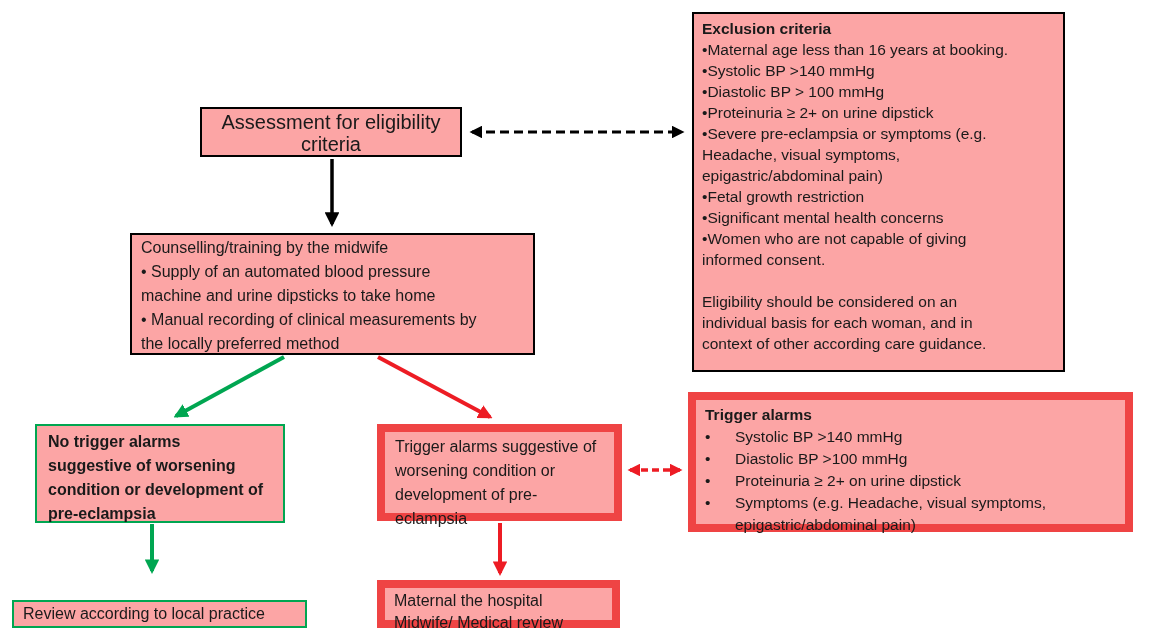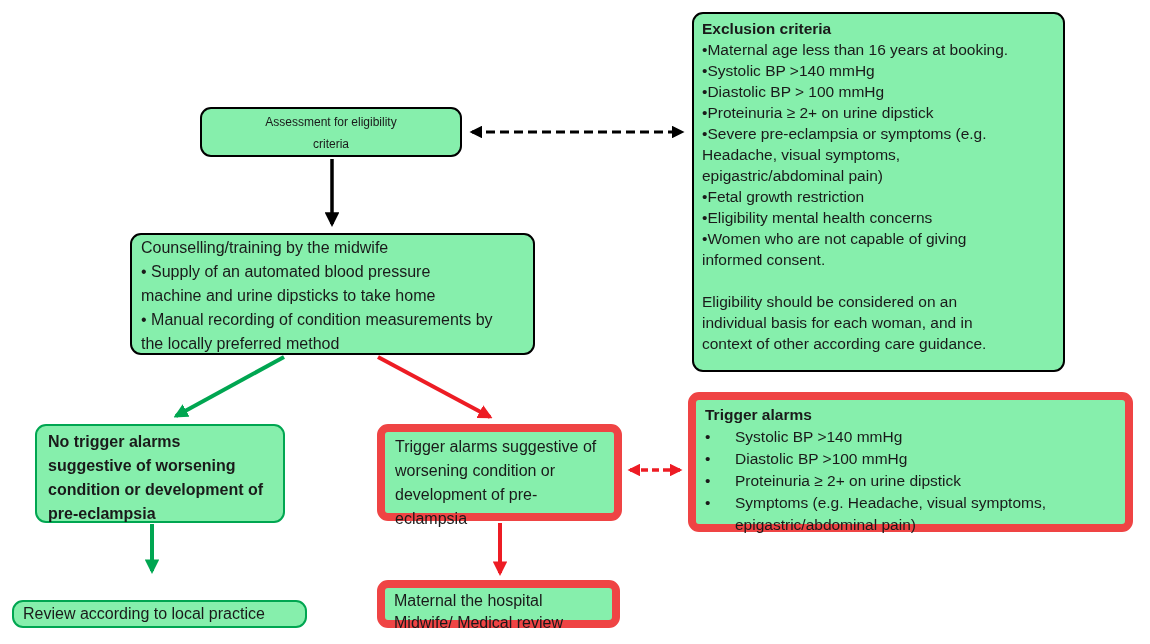--- a/index.html
+++ b/index.html
@@ -1,27 +1,27 @@
 <!DOCTYPE html>
 <html><head>
 <meta charset="utf-8">
 <style>
   html,body{margin:0;padding:0;background:#ffffff;}
   .canvas{
     position:relative;width:1150px;height:644px;background:#ffffff;
     font-family:"Liberation Sans", sans-serif;color:#1a1a1a;overflow:hidden;
   }
-  .box{position:absolute;background:#86efac;box-sizing:border-box;border-radius:11px;}
+  .box{position:absolute;background:#fca5a5;box-sizing:border-box;}
   .b-black{border:2px solid #000000;}
   .b-green{border:2px solid #00A651;}
   .b-red{border:8px solid #ef4444;}
   .ln{white-space:nowrap;}
   .bold{font-weight:bold;}
   
-  .assessment{left:200px;top:107px;width:262px;height:50px;text-align:center;font-size:12px;line-height:22px;padding-top:2px;}
+  .assessment{left:200px;top:107px;width:262px;height:50px;text-align:center;font-size:20px;line-height:22px;padding-top:2px;}
   .counselling{left:130px;top:233px;width:405px;height:122px;font-size:16px;line-height:24px;padding:1px 0 0 9px;}
   .exclusion{left:692px;top:12px;width:373px;height:360px;font-size:15.5px;line-height:21px;padding:4px 0 0 8px;}
   .spacer{height:21px;}
   .no-trigger{left:35px;top:424px;width:250px;height:99px;font-size:16px;line-height:24px;padding:4px 0 0 11px;font-weight:bold;}
   .trig-suggest{left:377px;top:424px;width:245px;height:97px;font-size:16px;line-height:24px;padding:3px 0 0 10px;}
   .trig-alarms{left:688px;top:392px;width:445px;height:140px;font-size:15.5px;line-height:22px;padding:4px 0 0 9px;}
   .review{left:12px;top:600px;width:295px;height:28px;font-size:16px;line-height:24px;padding:0 0 0 9px;}
   .contact{left:377px;top:580px;width:243px;height:48px;font-size:16px;line-height:22px;padding:2px 0 0 9px;}
   .li{display:flex;}
   .li .dot{width:30px;flex:0 0 30px;}
@@ -56,35 +56,35 @@
 
   <div class="box b-black assessment">
     <div class="ln">Assessment for eligibility</div>
     <div class="ln">criteria</div>
   </div>
 
   <div class="box b-black counselling">
     <div class="ln">Counselling/training by the midwife</div>
     <div class="ln">• Supply of an automated blood pressure</div>
     <div class="ln">machine and urine dipsticks to take home</div>
-    <div class="ln">• Manual recording of condition measurements by</div>
+    <div class="ln">• Manual recording of clinical measurements by</div>
     <div class="ln">the locally preferred method</div>
   </div>
 
   <div class="box b-black exclusion">
     <div class="ln bold">Exclusion criteria</div>
     <div class="ln">•Maternal age less than 16 years at booking.</div>
     <div class="ln">•Systolic BP &gt;140 mmHg</div>
     <div class="ln">•Diastolic BP &gt; 100 mmHg</div>
     <div class="ln">•Proteinuria ≥ 2+ on urine dipstick</div>
     <div class="ln">•Severe pre-eclampsia or symptoms (e.g.</div>
     <div class="ln">Headache, visual symptoms,</div>
     <div class="ln">epigastric/abdominal pain)</div>
     <div class="ln">•Fetal growth restriction</div>
-    <div class="ln">•Eligibility mental health concerns</div>
+    <div class="ln">•Significant mental health concerns</div>
     <div class="ln">•Women who are not capable of giving</div>
     <div class="ln">informed consent.</div>
     <div class="spacer"></div>
     <div class="ln">Eligibility should be considered on an</div>
     <div class="ln">individual basis for each woman, and in</div>
     <div class="ln">context of other according care guidance.</div>
   </div>
 
   <div class="box b-green no-trigger">
     <div class="ln">No trigger alarms</div>

